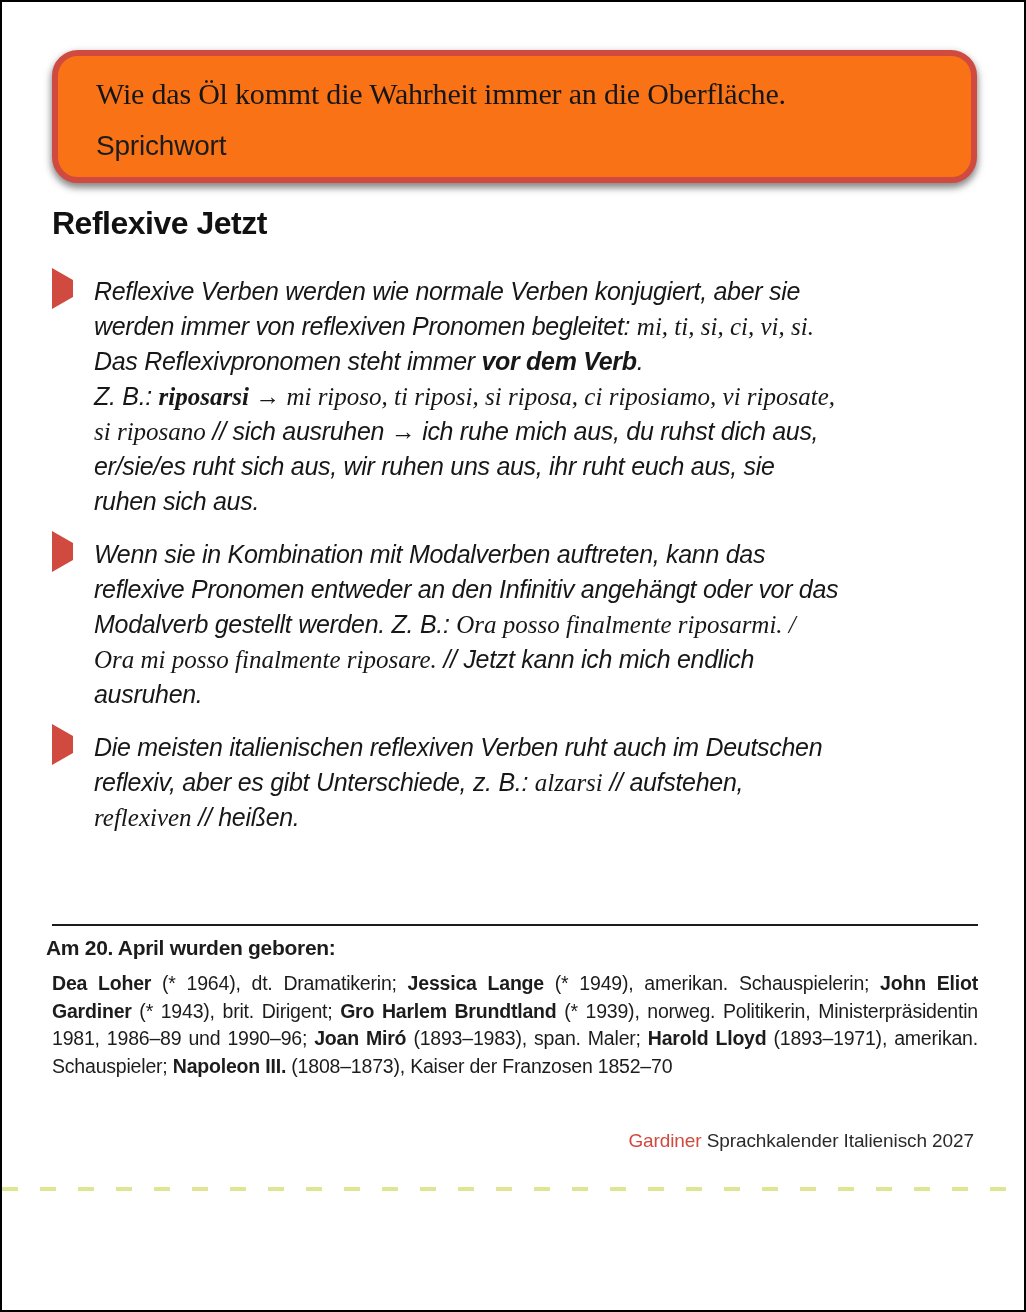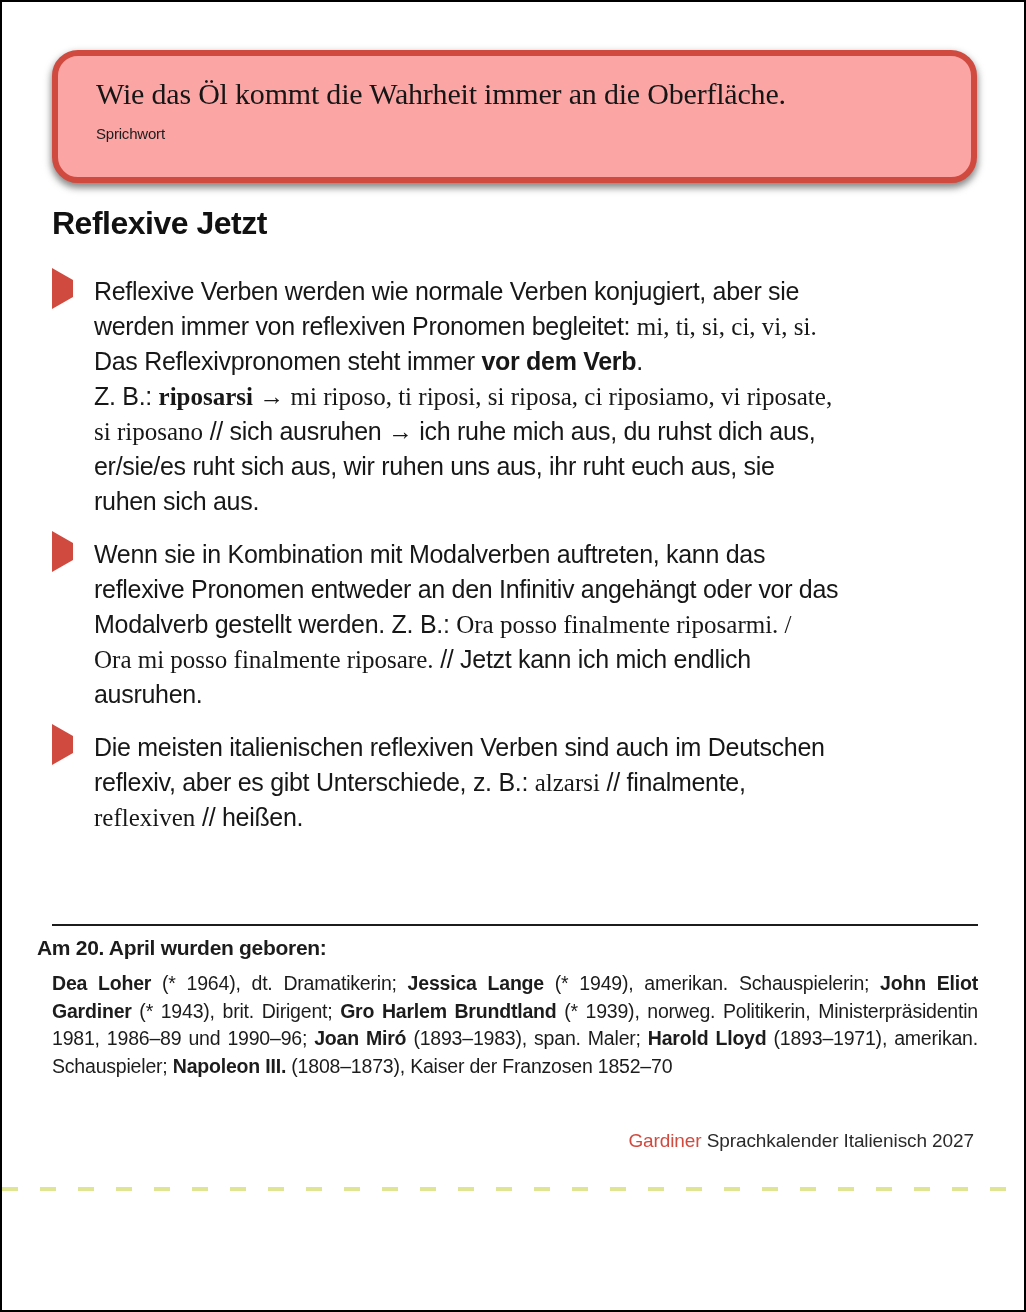--- a/index.html
+++ b/index.html
@@ -14,37 +14,37 @@
     color: #1c1c1c;
     overflow: hidden;
   }
 
   
   .quote-box {
     position: absolute;
     left: 50px; top: 48px;
     width: 925px; height: 133px;
     box-sizing: border-box;
-    background: #fca5a5;
+    background: #f97316;
     border: 6px solid #d04a3f;
     border-radius: 26px;
     box-shadow: 0 4px 7px 1px rgba(40,40,40,0.55);
     padding: 20px 38px 0 38px;
   }
   .quote-text {
     font-family: "Liberation Serif", serif;
     font-size: 30px;
     line-height: 36px;
     color: #161616;
     letter-spacing: -0.2px;
   }
   .quote-source {
-    font-size: 15px;
+    font-size: 28px;
     line-height: 26px;
-    margin-top: 9px;
+    margin-top: 21px;
     letter-spacing: -0.2px;
   }
 
   
   .page-title {
     position: absolute;
     left: 50px; top: 203px;
     margin: 0;
     font-size: 32px;
     font-weight: bold;
@@ -55,20 +55,21 @@
   
   .bullets {
     position: absolute;
     left: 50px; top: 272px;
     width: 928px;
   }
   .bullet {
     display: flex;
     align-items: flex-start;
     margin-bottom: 18px;
+    font-style: italic;
   }
   .bullet-marker {
     flex: none;
     width: 42px;
     padding-top: 6px;
   }
   .tri {
     width: 0; height: 0;
     border-left: 21px solid #d04a3f;
     border-top: 12px solid transparent;
@@ -86,21 +87,21 @@
 
   
   .divider {
     position: absolute;
     left: 50px; top: 922px;
     width: 926px; height: 2px;
     background: #1c1c1c;
   }
   .birth-heading {
     position: absolute;
-    left: 35px; top: 934px;
+    left: 44px; top: 934px;
     margin: 0;
     font-size: 21px;
     font-weight: bold;
     letter-spacing: -0.3px;
   }
   .birth-text {
     position: absolute;
     left: 50px; top: 968px;
     width: 926px;
     font-size: 19.5px;
@@ -149,21 +150,21 @@
     <div class="bullet">
       <span class="bullet-marker"><span class="tri"></span></span>
       <span class="bullet-text"><span>Reflexive Verben werden wie normale Verben konjugiert, aber sie</span><br><span>werden immer von reflexiven Pronomen begleitet: </span><span class="run-it">mi, ti, si, ci, vi, si.</span><br><span>Das Reflexivpronomen steht immer </span><span class="run-b">vor dem Verb</span><span>.</span><br><span>Z. B.: </span><span class="run-itb">riposarsi</span><span class="run-it"> → mi riposo, ti riposi, si riposa, ci riposiamo, vi riposate,</span><br><span class="run-it">si riposano</span><span> // sich ausruhen → ich ruhe mich aus, du ruhst dich aus,</span><br><span>er/sie/es ruht sich aus, wir ruhen uns aus, ihr ruht euch aus, sie</span><br><span>ruhen sich aus.</span></span>
     </div>
     <div class="bullet">
       <span class="bullet-marker"><span class="tri"></span></span>
       <span class="bullet-text"><span>Wenn sie in Kombination mit Modalverben auftreten, kann das</span><br><span>reflexive Pronomen entweder an den Infinitiv angehängt oder vor das</span><br><span>Modalverb gestellt werden. Z. B.: </span><span class="run-it">Ora posso finalmente riposarmi. /</span><br><span class="run-it">Ora mi posso finalmente riposare.</span><span> // Jetzt kann ich mich endlich</span><br><span>ausruhen.</span></span>
     </div>
     <div class="bullet">
       <span class="bullet-marker"><span class="tri"></span></span>
-      <span class="bullet-text"><span>Die meisten italienischen reflexiven Verben sind auch im Deutschen</span><br><span>reflexiv, aber es gibt Unterschiede, z. B.: </span><span class="run-it">alzarsi</span><span> // finalmente,</span><br><span class="run-it">reflexiven</span><span> // heißen.</span></span>
+      <span class="bullet-text"><span>Die meisten italienischen reflexiven Verben ruht auch im Deutschen</span><br><span>reflexiv, aber es gibt Unterschiede, z. B.: </span><span class="run-it">alzarsi</span><span> // aufstehen,</span><br><span class="run-it">reflexiven</span><span> // heißen.</span></span>
     </div>
   </div>
 
   <div class="divider"></div>
 
   <h2 class="birth-heading">Am 20. April wurden geboren:</h2>
 
   <div class="birth-text"><span class="run-b">Dea Loher</span><span> (* 1964), dt. Dramatikerin; </span><span class="run-b">Jessica Lange</span><span> (* 1949), amerikan. Schauspielerin; </span><span class="run-b">John Eliot Gardiner</span><span> (* 1943), brit. Dirigent; </span><span class="run-b">Gro Harlem Brundtland</span><span> (* 1939), norweg. Politikerin, Ministerpräsidentin 1981, 1986–89 und 1990–96; </span><span class="run-b">Joan Miró</span><span> (1893–1983), span. Maler; </span><span class="run-b">Harold Lloyd</span><span> (1893–1971), amerikan. Schauspieler; </span><span class="run-b">Napoleon III.</span><span> (1808–1873), Kaiser der Franzosen 1852–70</span></div>
 
   <div class="footer">

